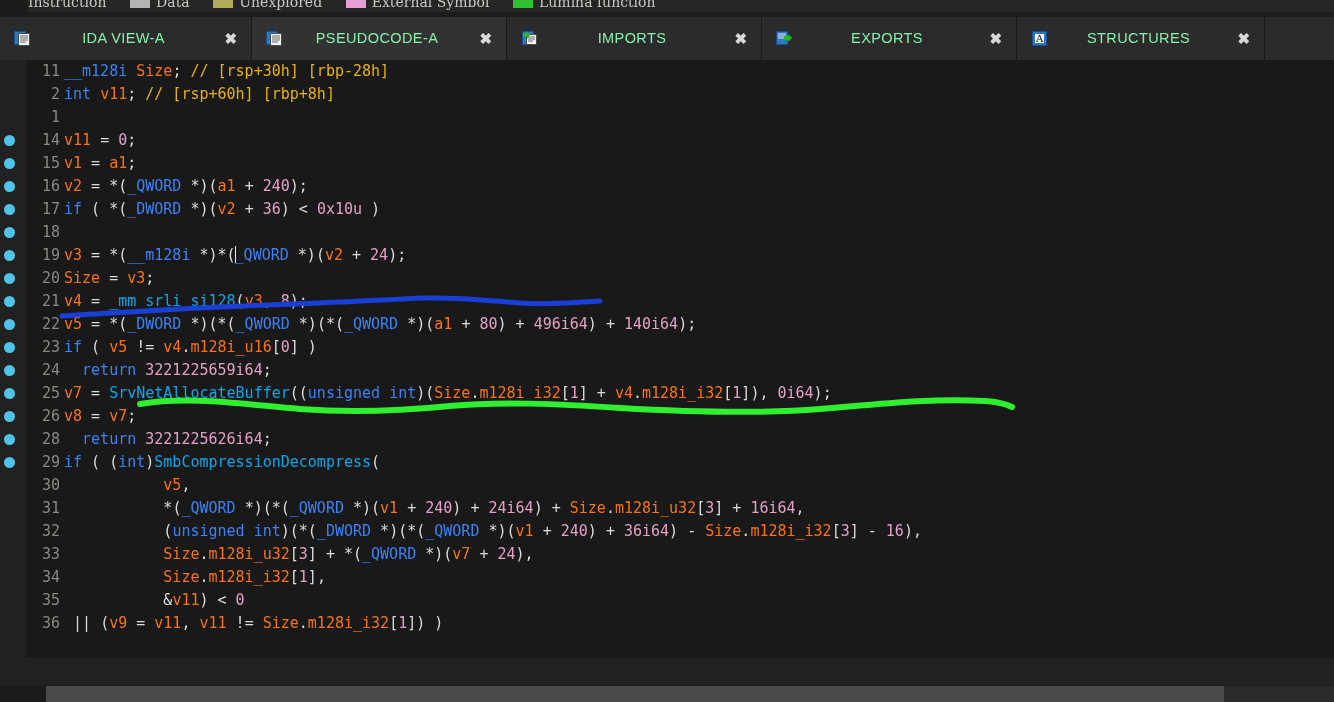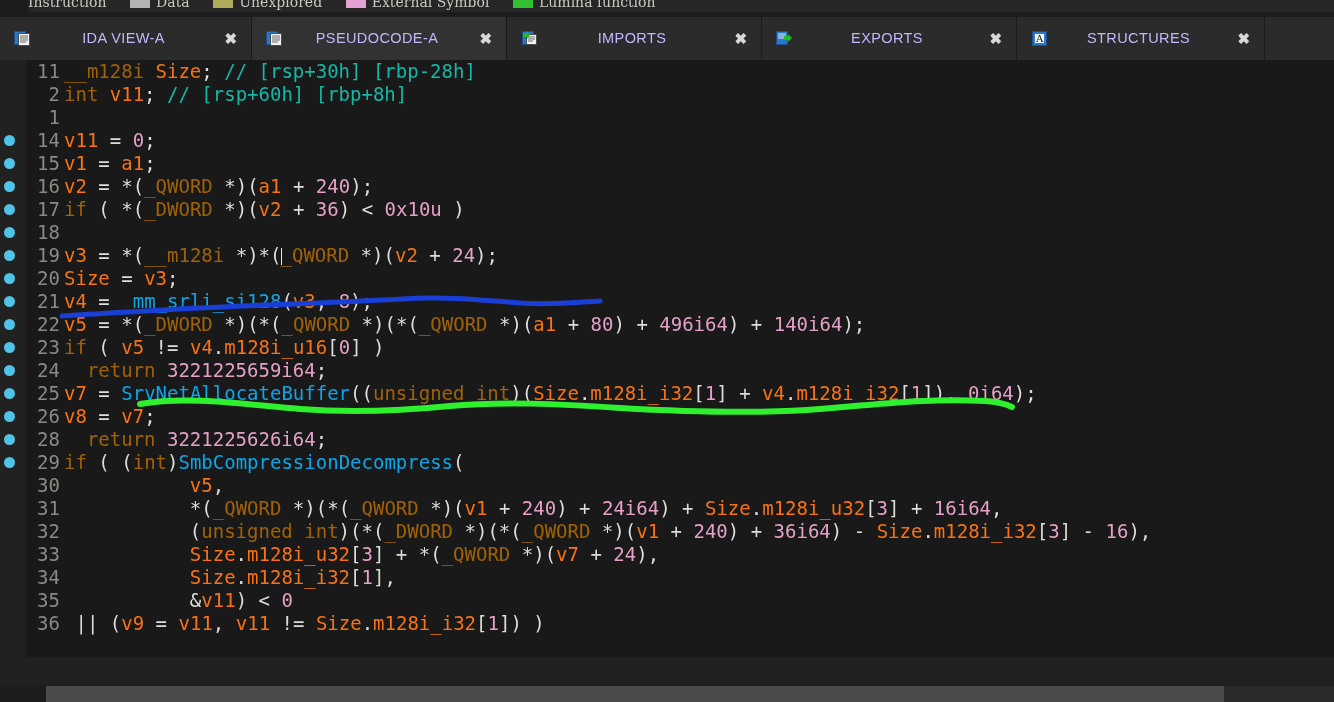--- a/index.html
+++ b/index.html
@@ -66,21 +66,21 @@
   .tab-icon {
     position: absolute;
     left: 14px; top: 13px;
     width: 17px; height: 17px;
   }
   .tab-label {
     display: block;
     text-align: center;
     font-family: "Liberation Sans", sans-serif;
     font-size: 14.5px;
-    color: #c4b5fd;
+    color: #86efac;
     line-height: 43px;
     padding: 0 46px 0 42px;
     letter-spacing: 0.4px;
   }
   .tab-close {
     position: absolute;
     right: 14px; top: 0;
     line-height: 43px;
     font-family: "Liberation Sans", sans-serif;
     font-size: 15px;
@@ -101,21 +101,21 @@
     left: 0; top: 0;
     width: 26px; height: 597px;
     background: #212121;
   }
   .code-line {
     position: relative;
     height: 23px;
     line-height: 23px;
     white-space: pre;
     font-family: "DejaVu Sans Mono", monospace;
-    font-size: 19px;
+    font-size: 15px;
   }
   .bp-dot {
     position: absolute;
     left: 4px; top: 6px;
     width: 11px; height: 11px;
     border-radius: 50%;
     background: #4fc3e8;
   }
   .ln {
     position: absolute;
@@ -123,26 +123,26 @@
     width: 34px;
     text-align: right;
     color: #8a8a84;
   }
   .ltext {
     position: absolute;
     left: 64px; top: 0;
   }
 
   
-  .c-kw   { color: #a16207; }   
+  .c-kw   { color: #3b82f6; }   
   .c-var  { color: #f97316; }   
   .c-fn   { color: #0ea5e9; }   
   .c-num  { color: #e5a0c8; }   
   .c-pun  { color: #dcdcdc; }   
-  .c-cmt  { color: #14b8a6; }
+  .c-cmt  { color: #eab308; }
 
   
   .caret {
     display: inline-block;
     width: 1px;
     height: 17px;
     background: #e8e8e8;
     vertical-align: -3px;
     margin: 0 -1px;
   }

